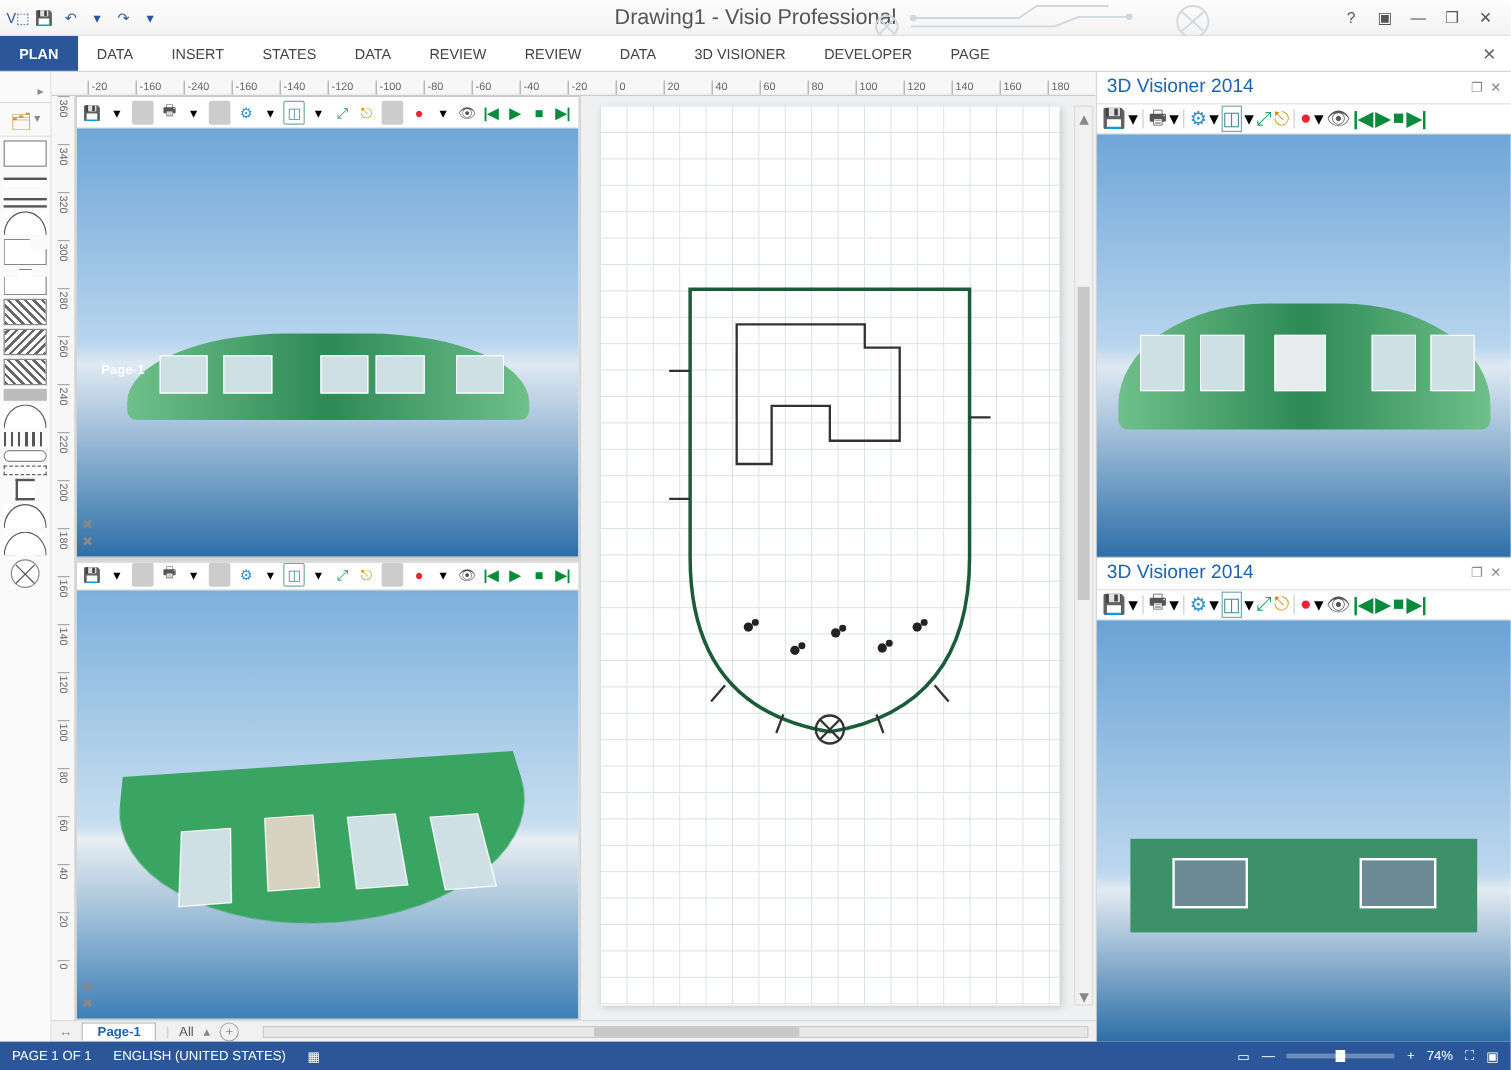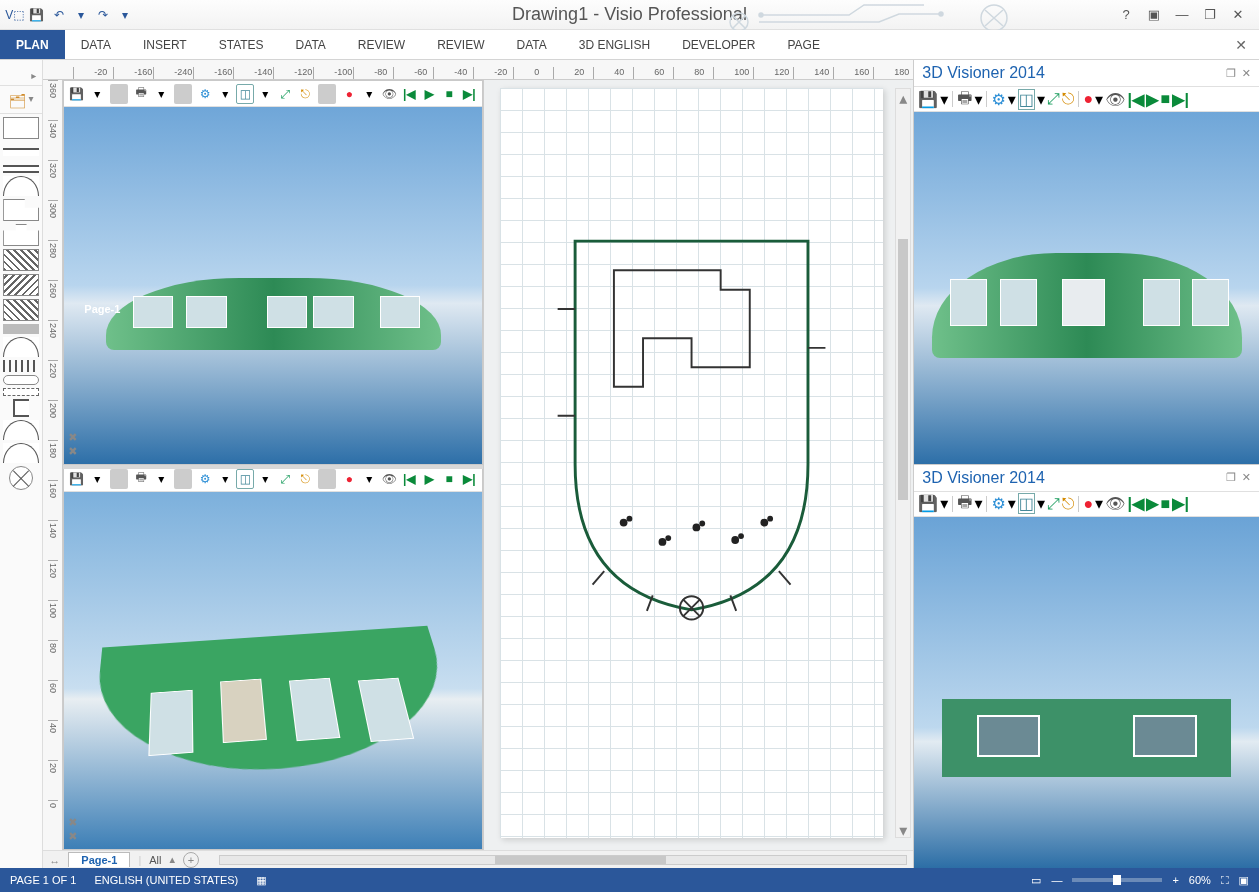--- a/index.html
+++ b/index.html
@@ -33,21 +33,21 @@
 .shape-tool.curve { border: none; height: 20px; position: relative; }
 .shape-tool.curve::after { content:""; position:absolute; inset:0; border:1.5px solid #555; border-radius: 50% 50% 0 0 / 100% 100% 0 0; border-bottom:none;}
 .shape-tool.circle { border-radius: 50%; width: 24px; height: 24px; }
 .shape-tool.circle.x::before, .shape-tool.circle.x::after { content:""; position:absolute; width:100%; height:1px; background:#555; top:50%; left:0;}
 .shape-tool.circle.x { position:relative;}
 .shape-tool.circle.x::before{ transform: rotate(45deg);} .shape-tool.circle.x::after{ transform: rotate(-45deg);}
 
 
 .draw-col { flex: 1; display: flex; flex-direction: column; position: relative; }
 .ruler-h { height: 20px; background: #f7f7f7; border-bottom: 1px solid #ccc; font-size: 9px; color: #666; display: flex; align-items: flex-end; padding-left: 30px; overflow: hidden; position:relative;}
-.ruler-h span { width: 40px; border-left: 1px solid #aaa; padding-left: 20px; display:inline-block; height:12px;}
+.ruler-h span { width: 40px; border-left: 1px solid #aaa; padding-left: 2px; display:inline-block; height:12px;}
 .draw-body { flex: 1; display: flex; overflow: hidden; }
 .ruler-v { width: 20px; background: #f7f7f7; border-right: 1px solid #ccc; font-size: 9px; color: #666; display: flex; flex-direction: column; align-items:center; overflow:hidden;}
 .ruler-v span { height: 40px; border-top: 1px solid #aaa; writing-mode: vertical-rl; padding-top:2px;}
 
 .canvas-split { flex: 1; display: grid; grid-template-columns: 420px 1fr; grid-template-rows: 1fr 1fr; gap: 0; position: relative; }
 .pane3d { border: 1px solid #c9c9c9; position: relative; overflow: hidden; }
 .pane3d .tbar { height: 26px; background: #fff; border-bottom: 1px solid #e0e0e0; display: flex; align-items: center; gap: 2px; padding: 0 4px; }
 .pane3d .tbar .tb { width: 20px; height: 20px; display:flex; align-items:center; justify-content:center; font-size:12px; cursor:pointer; border-radius:2px;}
 .tb.save{color:#1e63b0;} .tb.print{color:#555;} .tb.sep{width:1px;height:16px;background:#ccc;margin:0 2px;}
 .tb.cfg{color:#2d8fd6;} .tb.pbox{border:1px solid #7aa;color:#489;} .tb.expand{color:#1e9e60;}
@@ -129,21 +129,21 @@
 
 <div class="ribbon">
   <div class="tab file">PLAN</div>
   <div class="tab">DATA</div>
   <div class="tab">INSERT</div>
   <div class="tab">STATES</div>
   <div class="tab">DATA</div>
   <div class="tab">REVIEW</div>
   <div class="tab">REVIEW</div>
   <div class="tab">DATA</div>
-  <div class="tab">3D ENGLISH</div>
+  <div class="tab">3D VISIONER</div>
   <div class="tab">DEVELOPER</div>
   <div class="tab">PAGE</div>
   <div class="close-rib">✕</div>
 </div>
 
 <div class="workspace">
 
   <div class="shapes-col">
     <div class="hdr">▸</div>
     <div style="width:100%;display:flex;justify-content:center;padding:4px 0;border-bottom:1px solid #e0e0e0;">
@@ -434,17 +434,17 @@
   <span>PAGE 1 OF 1</span>
   <span>ENGLISH (UNITED STATES)</span>
   <span>▦</span>
   <div class="right">
     <span>▭</span>
     <span>—</span>
     <div class="zoom-slider">
         <div class="zthumb"></div>
       </div>
     <span>+</span>
-    <span>60%</span>
+    <span>74%</span>
     <span>⛶</span>
     <span>▣</span>
   </div>
 </div>
 
 </body></html>

